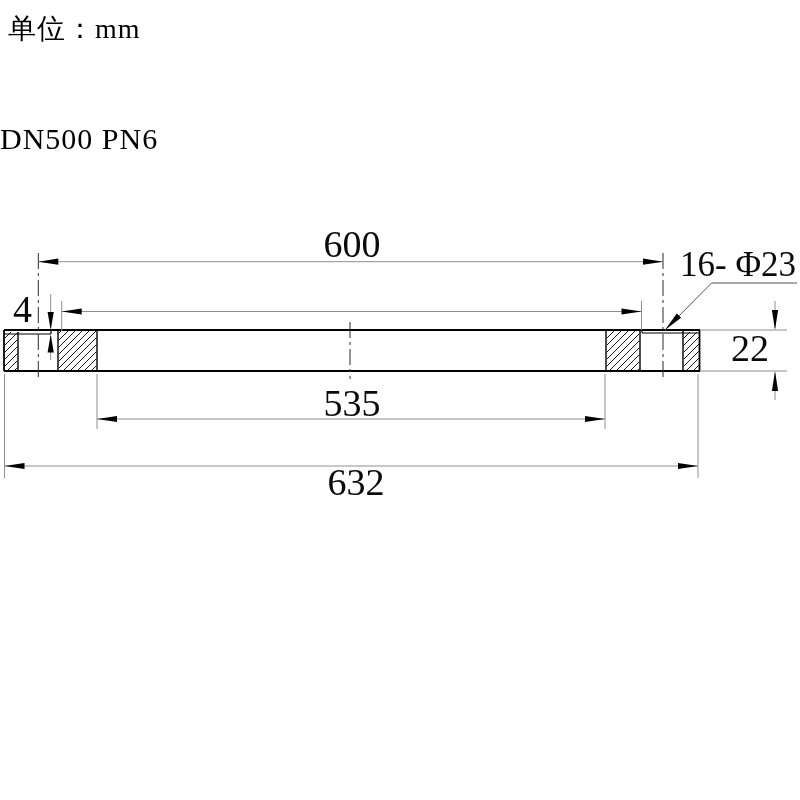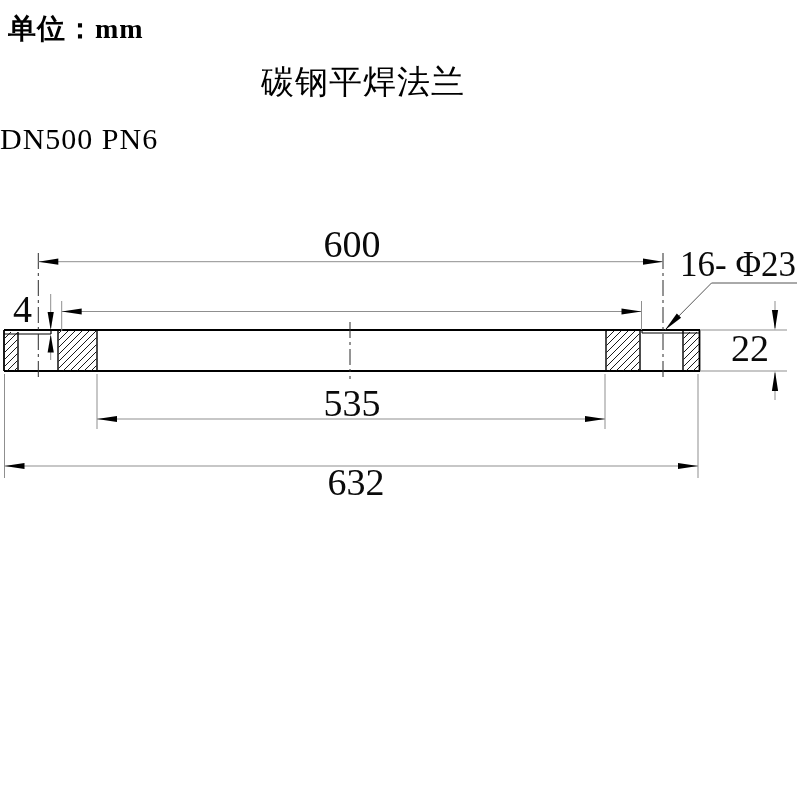--- a/index.html
+++ b/index.html
@@ -12,21 +12,20 @@
     font-family: "Liberation Serif", "DejaVu Serif", serif;
     color: #000;
   }
   .unit-label {
     position: absolute;
     left: 8px;
     top: 10px;
     font-size: 28px;
     letter-spacing: 1px;
     white-space: nowrap;
-    font-weight: bold;
   }
   .drawing-title {
     position: absolute;
     left: 0;
     top: 60px;
     width: 726px;
     text-align: center;
     font-size: 33px;
     letter-spacing: 1px;
     white-space: nowrap;
@@ -48,21 +47,20 @@
   }
   .dim-txt { font-size: 38px; }
   .callout-txt { font-size: 35px; }
 </style>
 </head>
 <body>
 
 <div class="canvas">
 
   <div class="unit-label">单位：mm</div>
-  <div class="drawing-title">碳钢平焊法兰</div>
   <div class="drawing-subtitle">DN500 PN6</div>
 
   <svg class="drawing" width="800" height="800" viewBox="0 0 800 800">
     <defs>
       <pattern id="hatch" patternUnits="userSpaceOnUse" width="7" height="7">
         <path d="M-1,8 L8,-1" stroke="#1a1a1a" stroke-width="1" fill="none"></path>
       </pattern>
     </defs>
 
     <g stroke="#000" fill="none">

